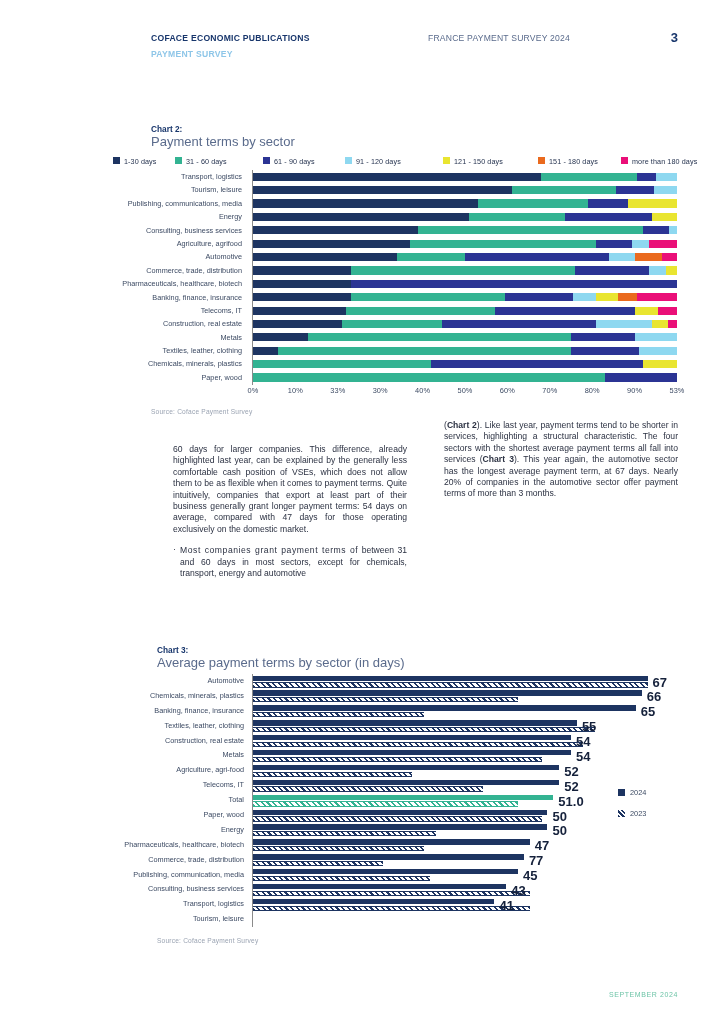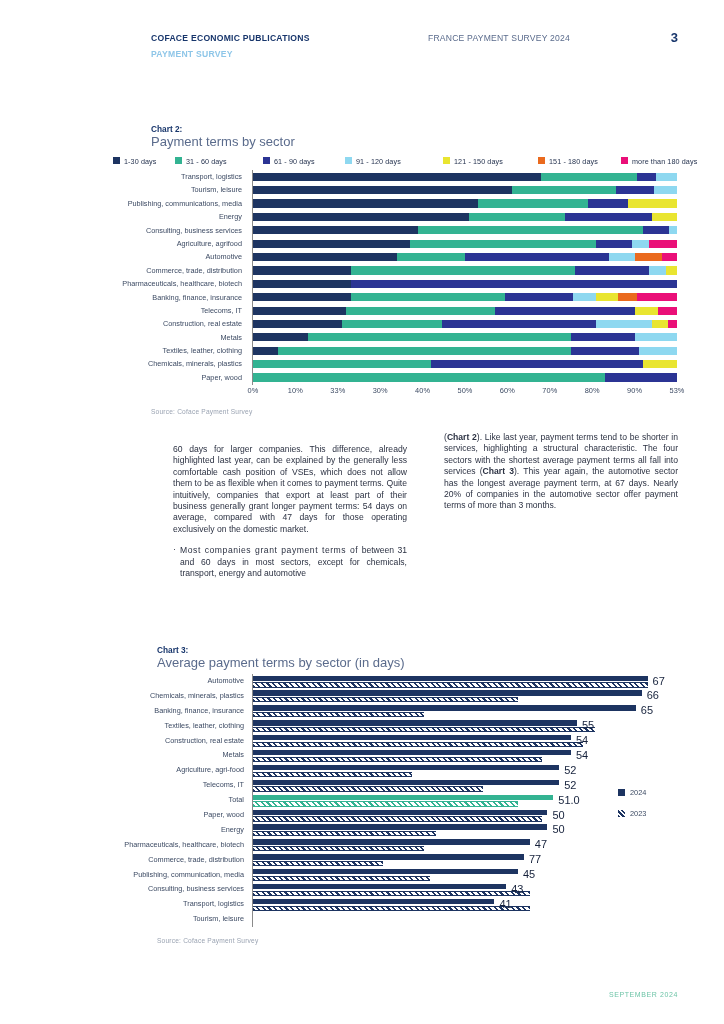--- a/index.html
+++ b/index.html
@@ -84,21 +84,21 @@
   .c3-plot { position:absolute; left:253px; top:674px; width:424px; height:253px;}
   .c3-axis { position:absolute; left:-1px; top:0; width:1px; height:253px; background:#8a8a8a;}
   .c3-row { position:relative; height:14.9px;}
   .bar-2024 { position:absolute; left:0; top:1.5px; height:5.4px; background:#1d3461;}
   .bar-2023 { position:absolute; left:0; top:8.2px; height:5.4px;
       background-image: repeating-linear-gradient(45deg,#1d3461 0 1.6px,#ffffff 1.6px 4.0px);
       border-top:0.7px solid #1d3461; border-bottom:0.7px solid #1d3461;}
   .bar-2024.total { background:#33b392;}
   .bar-2023.total { background-image: repeating-linear-gradient(45deg,#33b392 0 1.6px,#ffffff 1.6px 4.0px);
       border-top-color:#33b392; border-bottom-color:#33b392;}
-  .c3-val { position:absolute; top:0.5px; font-size:11px; font-weight:normal; color:#15213b; white-space:nowrap;}
+  .c3-val { position:absolute; top:0.5px; font-size:13px; font-weight:bold; color:#15213b; white-space:nowrap;}
 
   .c3-legend { position:absolute; left:618px; top:786px; width:70px;}
   .c3-lg-row { display:flex; align-items:center; height:13px; margin-bottom:8px;}
   .c3-lg-sw { width:7px; height:7px; background:#1d3461; margin-right:5px; flex:none;}
   .c3-lg-sw.hatch { background-image: repeating-linear-gradient(45deg,#1d3461 0 1.6px,#ffffff 1.6px 3.4px); }
   .c3-lg-tx { font-size:7.4px; color:#3c4a63;}
 
   .footer-date {
     position:absolute; right:46px; top:991px;
     font-size:7px; color:#6fc5a8; letter-spacing:.6px; text-transform:uppercase;
@@ -325,21 +325,21 @@
 <div class="src-note" style="left:151px; top:408px;">Source: Coface Payment Survey</div>
 
 <div class="body-col" style="left:157px; top:444px; width:250px;">
   <p>60 days for larger companies. This difference, already highlighted last year, can be explained by the generally less comfortable cash position of VSEs, which does not allow them to be as flexible when it comes to payment terms. Quite intuitively, companies that export at least part of their business generally grant longer payment terms: 54 days on average, compared with 47 days for those operating exclusively on the domestic market.</p>
   <p class="bullet">
     <span class="spaced">Most companies grant payment terms of</span>
     <span>between 31 and 60 days in most sectors, except for chemicals, transport, energy and automotive</span>
   </p>
 </div>
 
-<div class="body-col" style="left:428px; top:432px; width:250px;">
+<div class="body-col" style="left:428px; top:420px; width:250px;">
   <p><span>(</span><b>Chart 2</b><span>). Like last year, payment terms tend to be shorter in services, highlighting a structural characteristic. The four sectors with the shortest average payment terms all fall into services (</span><b>Chart 3</b><span>). This year again, the automotive sector has the longest average payment term, at 67 days. Nearly 20% of companies in the automotive sector offer payment terms of more than 3 months.</span></p>
 </div>
 
 <div class="chart-label" style="left:157px; top:645px;">
   <div class="ttl">Chart 3:</div>
   <div class="sub">Average payment terms by sector (in days)</div>
 </div>
 
 <div class="c3-ylabels">
     <div>Automotive</div>

